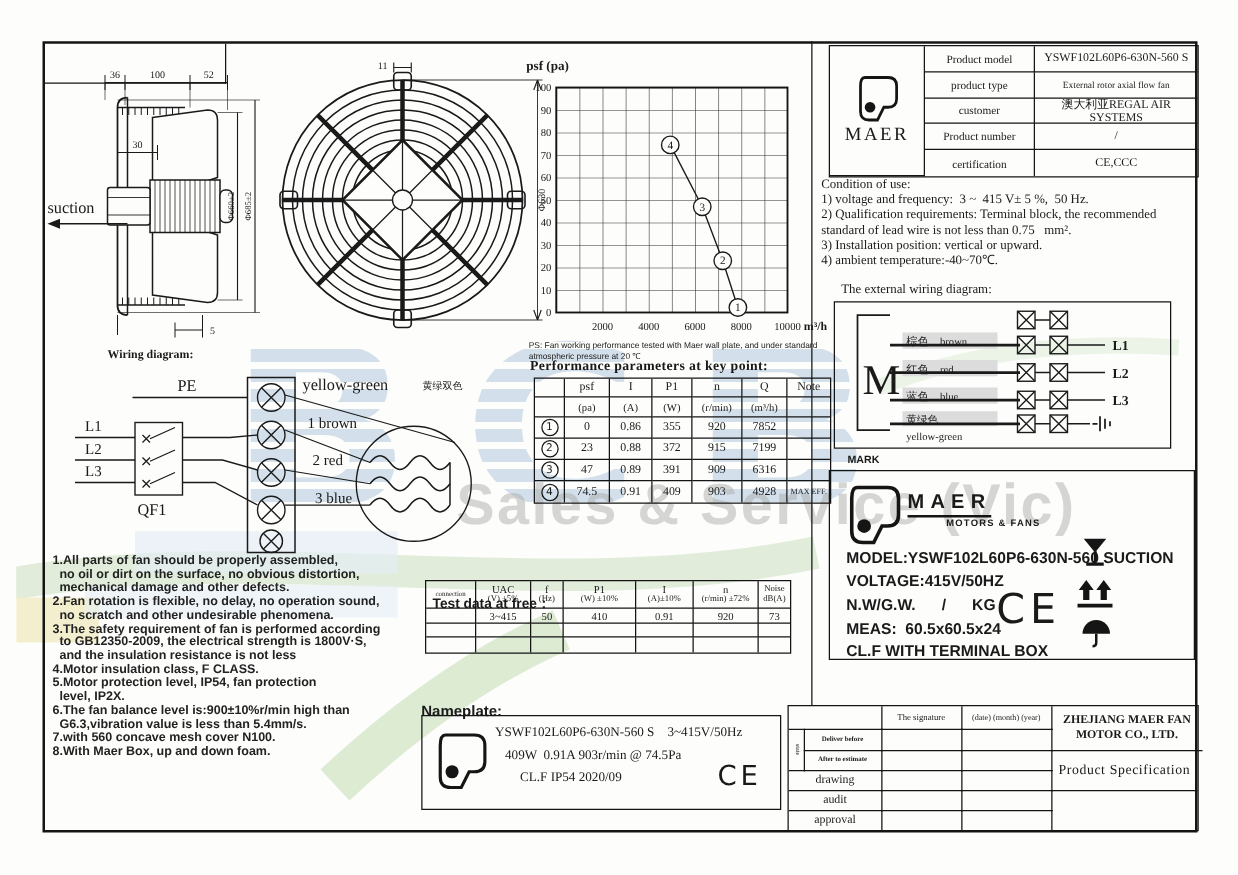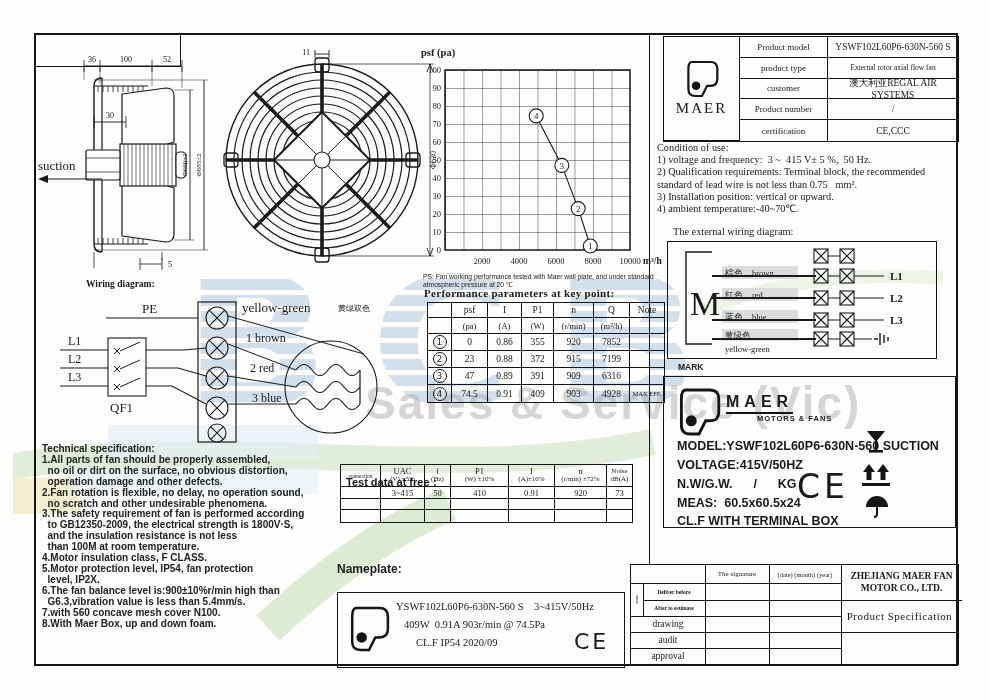--- a/index.html
+++ b/index.html
@@ -259,30 +259,28 @@
       </div>
     <div class="cell nbb">74.5</div>
     <div class="cell nbb">0.91</div>
     <div class="cell nbb">409</div>
     <div class="cell nbb">903</div>
     <div class="cell nbb">4928</div>
     <div class="cell nbr nbb" style="font-size:6.5px">MAX EFF.</div>
   </div>
 
   <div class="abs sans" style="left:42px;top:444px;width:292px;font-size:10px;line-height:10.9px;font-weight:600;color:#222;">
-    <div class="pre">Technical specification:</div>
     <div class="pre">1.All parts of fan should be properly assembled,</div>
     <div class="pre">  no oil or dirt on the surface, no obvious distortion,</div>
-    <div class="pre">  operation damage and other defects.</div>
+    <div class="pre">  mechanical damage and other defects.</div>
     <div class="pre">2.Fan rotation is flexible, no delay, no operation sound,</div>
     <div class="pre">  no scratch and other undesirable phenomena.</div>
     <div class="pre">3.The safety requirement of fan is performed according</div>
     <div class="pre">  to GB12350-2009, the electrical strength is 1800V·S,</div>
     <div class="pre">  and the insulation resistance is not less</div>
-    <div class="pre">  than 100M at room temperature.</div>
     <div class="pre">4.Motor insulation class, F CLASS.</div>
     <div class="pre">5.Motor protection level, IP54, fan protection</div>
     <div class="pre">  level, IP2X.</div>
     <div class="pre">6.The fan balance level is:900±10%r/min high than</div>
     <div class="pre">  G6.3,vibration value is less than 5.4mm/s.</div>
     <div class="pre">7.with 560 concave mesh cover N100.</div>
     <div class="pre">8.With Maer Box, up and down foam.</div>
   </div>
 
   <div class="abs sans" style="left:346px;top:475px;font-size:11px;font-weight:bold;">Test data at free：</div>
@@ -331,21 +329,21 @@
     <div class="cell nbb"></div>
       <div class="cell nbb"></div>
       <div class="cell nbb"></div>
       <div class="cell nbb"></div>
       <div class="cell nbb"></div>
       <div class="cell nbb"></div>
       <div class="cell nbr nbb"></div>
   </div>
 
   <div class="abs sans" style="left:337px;top:562px;font-size:12px;font-weight:bold;">Nameplate:</div>
-  <div class="abs bx" style="left:337px;top:592px;width:286px;height:74px;text-align:center;">
+  <div class="abs bx" style="left:337px;top:572px;width:286px;height:74px;text-align:center;">
     <svg class="abs" style="left:10px;top:12px;" width="42" height="48" viewBox="0 0 40 44">
       <path d="M8,2 H30 Q38,2 38,10 V22 Q38,30 30,30 H26 L20,42 H12 Q4,42 4,34 V10 Q4,2 8,2 Z" fill="none" stroke="#151515" stroke-width="2.4"></path>
       <circle cx="13" cy="30" r="5" fill="#151515"></circle>
     </svg>
     <div class="abs serif" style="left:58px;top:8px;font-size:10.5px;white-space:pre;">YSWF102L60P6-630N-560 S    3~415V/50Hz</div>
     <div class="abs serif" style="left:66px;top:26px;font-size:10.5px;white-space:pre;font-family:Liberation Serif, serif;">409W  0.91A 903r/min @ 74.5Pa</div>
     <div class="abs serif" style="left:78px;top:44px;font-size:10.5px;">CL.F IP54 2020/09</div>
     <div class="abs" style="left:236px;top:36px;font-size:22px;font-family:'DejaVu Sans',sans-serif;letter-spacing:3px;">CE</div>
   </div>
 

